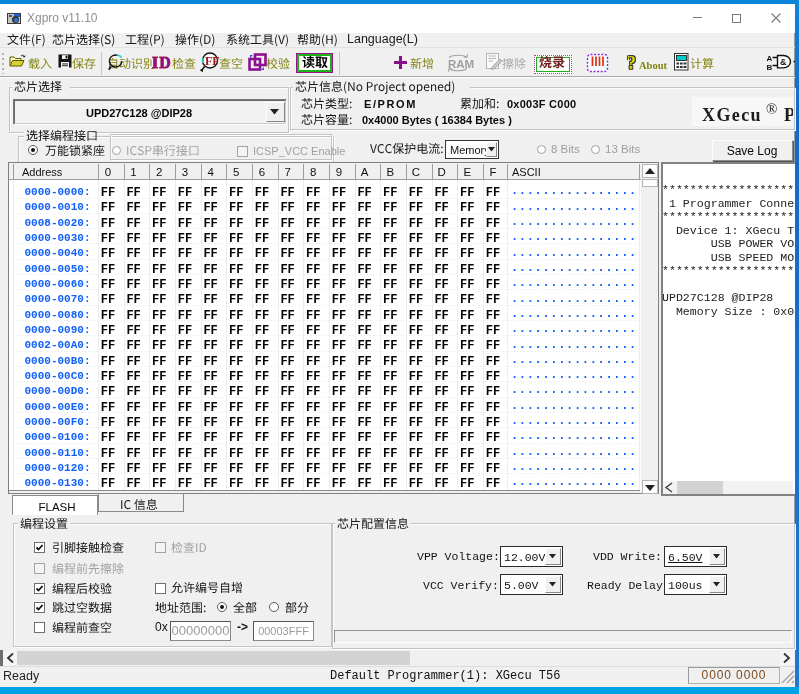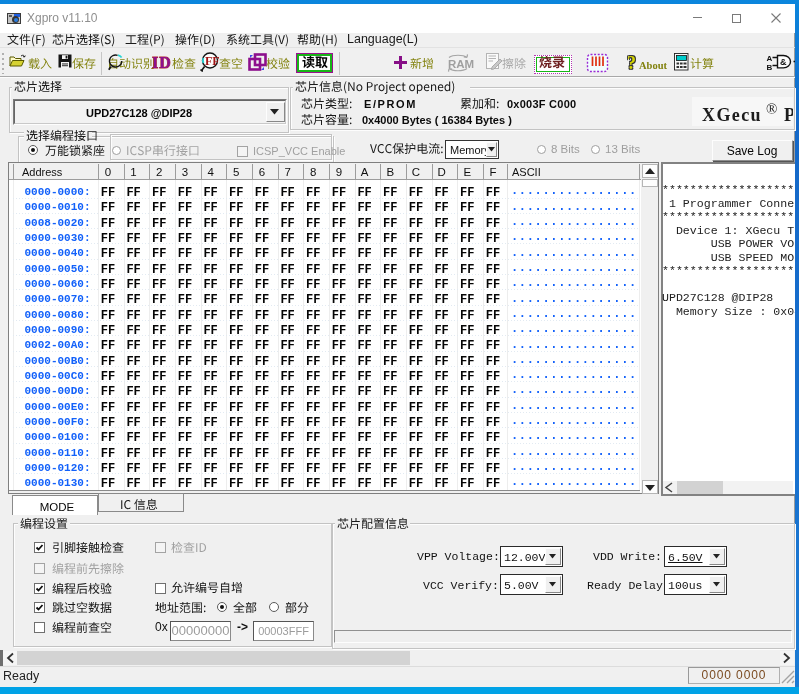--- a/index.html
+++ b/index.html
@@ -717,21 +717,21 @@
 
 UPD27C128 @DIP28
   Memory Size : 0x04000</div>
 <div style="position:absolute;left:663px;top:481px;width:130px;height:13px;background:#f2f2f2;"></div>
 <svg style="position:absolute;left:666px;top:483px" width="6" height="9">
       <path d="M6 0 L0 4.5 L6 9" fill="none" stroke="#444" stroke-width="1.5"></path>
     </svg>
 <div style="position:absolute;left:677px;top:481px;width:46px;height:13px;background:#d2d2d2;"></div>
 <div style="position:absolute;left:98px;top:493px;width:86px;height:19px;background:#f0f0f0;border:1px solid #8a8a8a;box-sizing:border-box;"></div>
 <div style="position:absolute;left:12px;top:495px;width:86px;height:20px;background:#fff;border:1px solid #8a8a8a;border-bottom:none;box-sizing:border-box;"></div>
-<div style="position:absolute;left:57px;top:499.51px;transform:translateX(-50%);font-family:'Liberation Sans',sans-serif;font-size:11.5px;font-weight:normal;color:#050505;line-height:14px;white-space:pre;">MODE</div>
+<div style="position:absolute;left:57px;top:499.51px;transform:translateX(-50%);font-family:'Liberation Sans',sans-serif;font-size:11.5px;font-weight:normal;color:#050505;line-height:14px;white-space:pre;">FLASH</div>
 <svg class="cj" style="left:120px;top:497px;" width="39" height="16" viewBox="0 0 39 16">
       <path d="M1.2 12.0H2.3V3.2H1.2Z M8.0 12.2C9.2 12.2 10.0 11.7 10.7 10.9L10.1 10.2C9.6 10.8 8.9 11.2 8.1 11.2C6.4 11.2 5.4 9.8 5.4 7.6C5.4 5.4 6.5 4.0 8.1 4.0C8.9 4.0 9.5 4.4 9.9 4.8L10.5 4.1C10.0 3.6 9.2 3.0 8.1 3.0C5.9 3.0 4.2 4.8 4.2 7.6C4.2 10.5 5.8 12.2 8.0 12.2Z M18.4 5.6V6.4H24.3V5.6ZM18.4 7.3V8.1H24.3V7.3ZM17.6 3.9V4.7H25.2V3.9ZM20.4 2.2C20.7 2.7 21.0 3.4 21.2 3.8L22.0 3.5C21.8 3.1 21.5 2.4 21.1 1.9ZM18.3 9.1V13.0H19.1V12.5H23.6V12.9H24.4V9.1ZM19.1 11.7V9.8H23.6V11.7ZM16.9 2.0C16.3 3.8 15.3 5.6 14.2 6.8C14.4 7.0 14.7 7.4 14.7 7.6C15.1 7.2 15.5 6.6 15.9 6.1V13.0H16.7V4.6C17.1 3.8 17.5 3.0 17.7 2.2Z M29.1 5.4H34.6V6.4H29.1ZM29.1 7.1H34.6V8.0H29.1ZM29.1 3.8H34.6V4.7H29.1ZM29.0 9.6V11.5C29.0 12.5 29.4 12.7 30.8 12.7C31.1 12.7 33.2 12.7 33.5 12.7C34.7 12.7 35.0 12.4 35.1 10.8C34.9 10.8 34.5 10.7 34.3 10.5C34.2 11.7 34.1 11.9 33.5 11.9C33.0 11.9 31.2 11.9 30.8 11.9C30.0 11.9 29.9 11.9 29.9 11.5V9.6ZM35.0 9.7C35.6 10.5 36.1 11.5 36.3 12.1L37.2 11.8C37.0 11.1 36.4 10.1 35.8 9.4ZM27.6 9.6C27.3 10.3 26.9 11.3 26.4 12.0L27.2 12.4C27.7 11.7 28.1 10.6 28.4 9.9ZM30.9 9.1C31.5 9.7 32.2 10.5 32.5 11.0L33.2 10.6C32.9 10.1 32.2 9.3 31.6 8.7H35.5V3.0H31.9C32.1 2.7 32.3 2.4 32.5 2.0L31.4 1.8C31.3 2.1 31.2 2.6 31.0 3.0H28.2V8.7H31.5Z" fill="#1a1a1a"></path>
     </svg>
 <div style="position:absolute;left:13px;top:523px;width:317px;height:122px;border:1px solid #c3c3c3;box-shadow:inset 1px 1px 0 #fdfdfd, 1px 1px 0 #fdfdfd;"></div>
 <div style="position:absolute;left:18px;top:517px;width:52px;height:13px;background:#f0f0f0;"></div>
 <svg class="cj" style="left:20px;top:516px;" width="49" height="16" viewBox="0 0 49 16">
       <path d="M0.5 11.4 0.7 12.2C1.7 11.8 2.9 11.3 4.2 10.8L4.0 10.0C2.7 10.5 1.4 11.1 0.5 11.4ZM0.7 6.9C0.9 6.8 1.2 6.8 2.5 6.6C2.0 7.4 1.6 8.0 1.4 8.2C1.0 8.7 0.8 9.0 0.5 9.0C0.6 9.2 0.8 9.6 0.8 9.8C1.0 9.7 1.4 9.6 4.1 8.9C4.0 8.7 4.0 8.4 4.0 8.2L2.0 8.6C2.9 7.5 3.7 6.2 4.4 4.8L3.6 4.4C3.4 4.9 3.2 5.4 2.9 5.8L1.6 5.9C2.3 4.9 3.0 3.5 3.4 2.2L2.6 1.9C2.1 3.4 1.3 5.0 1.1 5.4C0.9 5.8 0.7 6.0 0.5 6.1C0.6 6.3 0.7 6.7 0.7 6.9ZM7.5 7.8V9.6H6.5V7.8ZM8.1 7.8H9.0V9.6H8.1ZM5.8 7.1V12.9H6.5V10.3H7.5V12.6H8.1V10.3H9.0V12.6H9.6V10.3H10.5V12.1C10.5 12.2 10.4 12.2 10.3 12.2C10.2 12.2 10.0 12.2 9.8 12.2C9.9 12.4 9.9 12.7 10.0 12.9C10.4 12.9 10.7 12.9 10.9 12.7C11.1 12.6 11.2 12.4 11.2 12.1V7.0L10.5 7.1ZM9.6 7.8H10.5V9.6H9.6ZM7.3 2.1C7.5 2.4 7.6 2.9 7.8 3.2H5.0V5.8C5.0 7.7 4.9 10.3 3.8 12.3C3.9 12.3 4.3 12.6 4.5 12.8C5.6 10.8 5.8 8.0 5.8 6.0H11.0V3.2H8.7C8.6 2.8 8.4 2.3 8.1 1.8ZM5.8 4.0H10.2V5.3H5.8Z M18.4 3.2H22.0V5.4H18.4ZM17.5 2.4V6.2H22.9V2.4ZM17.4 9.5V10.3H19.7V11.8H16.6V12.6H23.6V11.8H20.6V10.3H23.0V9.5H20.6V8.0H23.3V7.2H17.1V8.0H19.7V9.5ZM16.3 2.1C15.4 2.5 13.9 2.8 12.5 3.1C12.6 3.3 12.7 3.6 12.8 3.8C13.3 3.7 13.9 3.6 14.5 3.5V5.3H12.6V6.1H14.4C13.9 7.5 13.1 9.1 12.3 9.9C12.5 10.2 12.7 10.5 12.8 10.8C13.4 10.0 14.1 8.8 14.5 7.6V12.9H15.4V7.8C15.8 8.3 16.3 8.9 16.5 9.3L17.1 8.5C16.8 8.3 15.8 7.2 15.4 6.9V6.1H16.9V5.3H15.4V3.3C16.0 3.1 16.5 3.0 17.0 2.8Z M25.5 2.7C26.1 3.3 26.9 4.1 27.3 4.6L27.9 3.9C27.5 3.4 26.7 2.7 26.1 2.1ZM24.5 5.7V6.6H26.2V10.9C26.2 11.4 25.8 11.8 25.6 12.0C25.8 12.1 26.0 12.5 26.1 12.7C26.3 12.5 26.6 12.2 28.7 10.7C28.6 10.5 28.5 10.1 28.4 9.9L27.1 10.9V5.7ZM29.9 2.4V3.7C29.9 4.6 29.6 5.6 28.0 6.3C28.2 6.4 28.5 6.8 28.6 7.0C30.4 6.1 30.7 4.8 30.7 3.7V3.2H32.9V5.1C32.9 6.0 33.0 6.4 33.9 6.4C34.0 6.4 34.6 6.4 34.8 6.4C35.0 6.4 35.3 6.4 35.4 6.3C35.4 6.1 35.4 5.8 35.3 5.5C35.2 5.6 34.9 5.6 34.8 5.6C34.6 5.6 34.1 5.6 33.9 5.6C33.7 5.6 33.7 5.5 33.7 5.1V2.4ZM33.7 8.1C33.2 9.0 32.6 9.8 31.8 10.5C31.0 9.8 30.3 9.0 29.9 8.1ZM28.6 7.2V8.1H29.2L29.1 8.1C29.5 9.2 30.2 10.2 31.1 11.0C30.2 11.5 29.1 11.9 28.1 12.2C28.3 12.4 28.5 12.7 28.5 13.0C29.7 12.6 30.8 12.2 31.8 11.5C32.7 12.2 33.8 12.7 35.0 13.0C35.1 12.7 35.4 12.4 35.6 12.2C34.4 12.0 33.4 11.5 32.5 11.0C33.5 10.1 34.3 8.9 34.8 7.4L34.3 7.2L34.1 7.2Z M43.8 3.0H45.8V4.1H43.8ZM41.0 3.0H43.0V4.1H41.0ZM38.3 3.0H40.2V4.1H38.3ZM38.3 6.9V11.9H36.7V12.6H47.3V11.9H45.7V6.9H41.9L42.1 6.2H47.1V5.5H42.2L42.4 4.8H46.7V2.4H37.4V4.8H41.4L41.4 5.5H36.8V6.2H41.2L41.1 6.9ZM39.1 11.9V11.2H44.8V11.9ZM39.1 8.7H44.8V9.4H39.1ZM39.1 8.2V7.5H44.8V8.2ZM39.1 9.9H44.8V10.6H39.1Z" fill="#1a1a1a"></path>
     </svg>
 <div style="position:absolute;left:34px;top:542px;width:11px;height:11px;background:#fff;border:1px solid #6f6f6f;box-sizing:border-box;"></div>
     <svg style="position:absolute;left:35px;top:543px" width="9" height="9" viewBox="0 0 9 9">
@@ -828,17 +828,18 @@
 <svg style="position:absolute;left:7px;top:653px" width="6" height="10">
       <path d="M6 0.5 L1 5 L6 9.5" fill="none" stroke="#333" stroke-width="1.8"></path>
     </svg>
 <div style="position:absolute;left:17px;top:651px;width:393px;height:14px;background:#d3d3d3;"></div>
 <div style="position:absolute;left:780px;top:651px;width:14px;height:14px;background:#f5f5f5;"></div>
 <svg style="position:absolute;left:784px;top:653px" width="6" height="10">
       <path d="M0 0.5 L5 5 L0 9.5" fill="none" stroke="#333" stroke-width="1.8"></path>
     </svg>
 <div style="position:absolute;left:0px;top:666px;width:795px;height:21px;background:#f0f0f0;border-top:1px solid #dcdcdc;box-sizing:border-box;"></div>
 <div style="position:absolute;left:3px;top:669.17px;font-family:'Liberation Sans',sans-serif;font-size:12.5px;font-weight:normal;color:#222;line-height:15px;white-space:pre;">Ready</div>
+<div style="position:absolute;left:330px;top:669.31px;font-family:'Liberation Mono',monospace;font-size:12px;font-weight:normal;color:#111;line-height:15px;white-space:pre;">Default Programmer(1): XGecu T56</div>
 <div style="position:absolute;left:688px;top:667px;width:92px;height:17px;background:#f0f0f0;border:1px solid #b0b0b0;border-top-color:#999;border-left-color:#999;box-sizing:border-box;"></div>
 <div style="position:absolute;left:734px;top:667.84px;transform:translateX(-50%);font-family:'Liberation Sans',sans-serif;font-size:12px;font-weight:normal;color:#7a4a20;line-height:15px;white-space:pre;letter-spacing:0.9px;">0000 0000</div>
 <svg style="position:absolute;left:781px;top:670px" width="14" height="14">
       <path d="M13 1 L1 13 M13 6 L6 13 M13 11 L11 13" stroke="#a3a3a3" stroke-width="1.4"></path>
     </svg>
 </div>
 </body></html>

